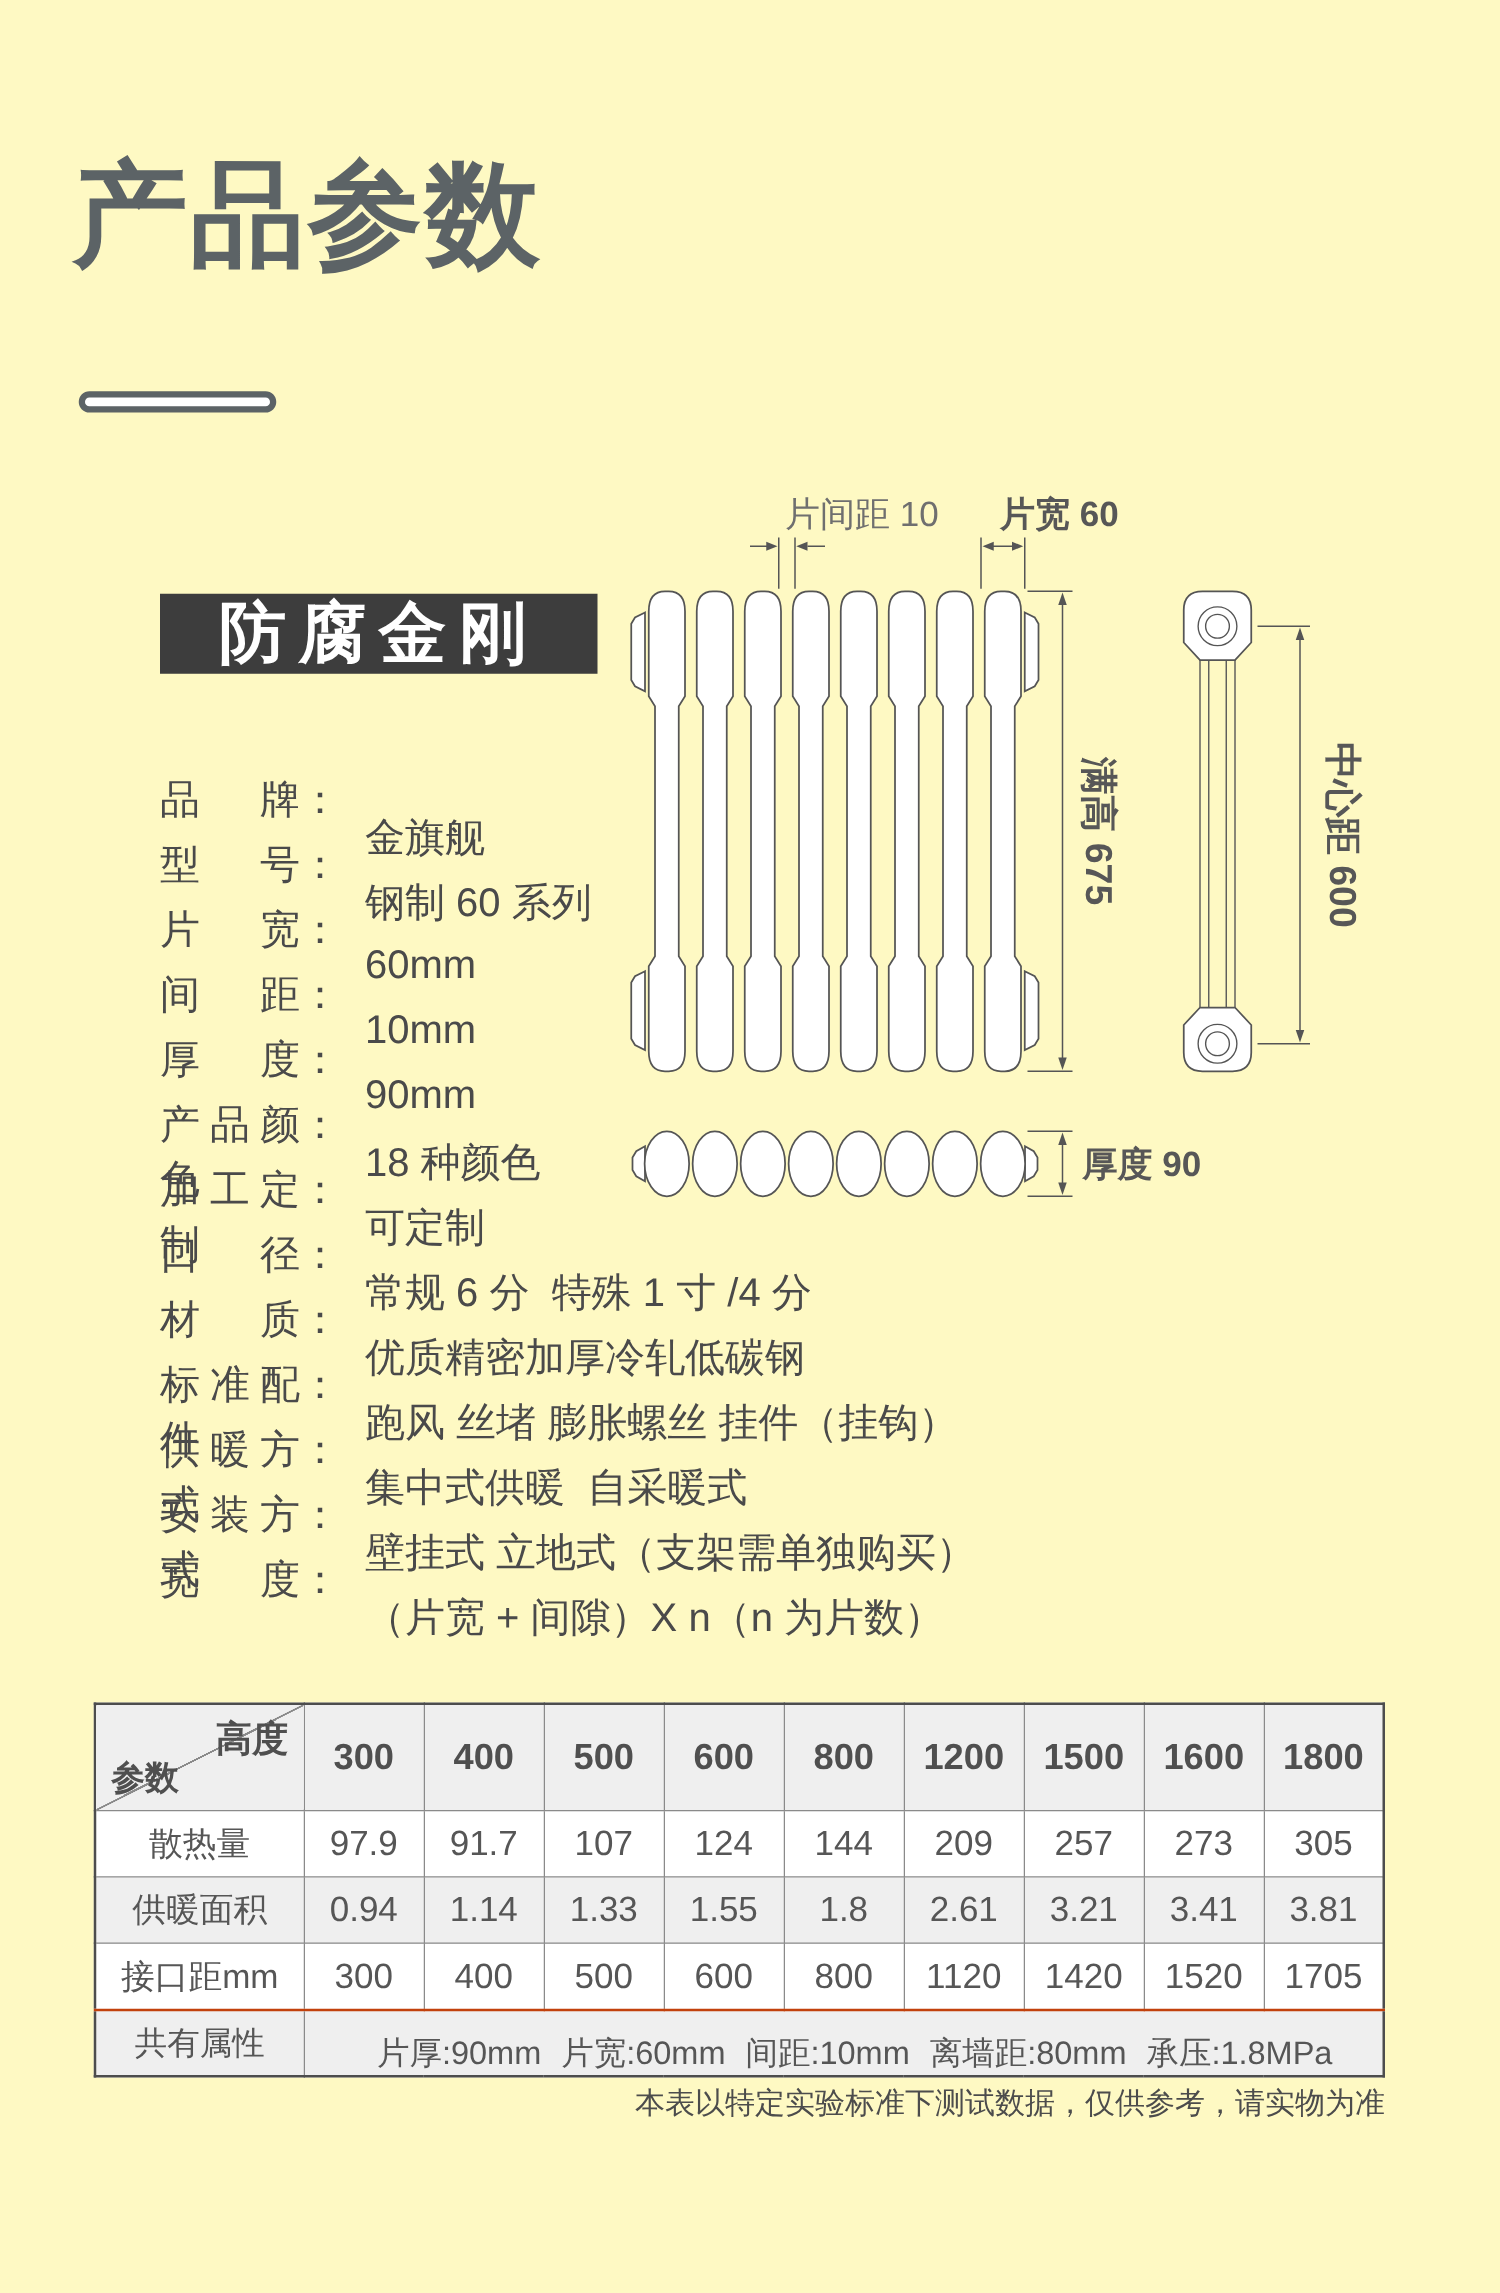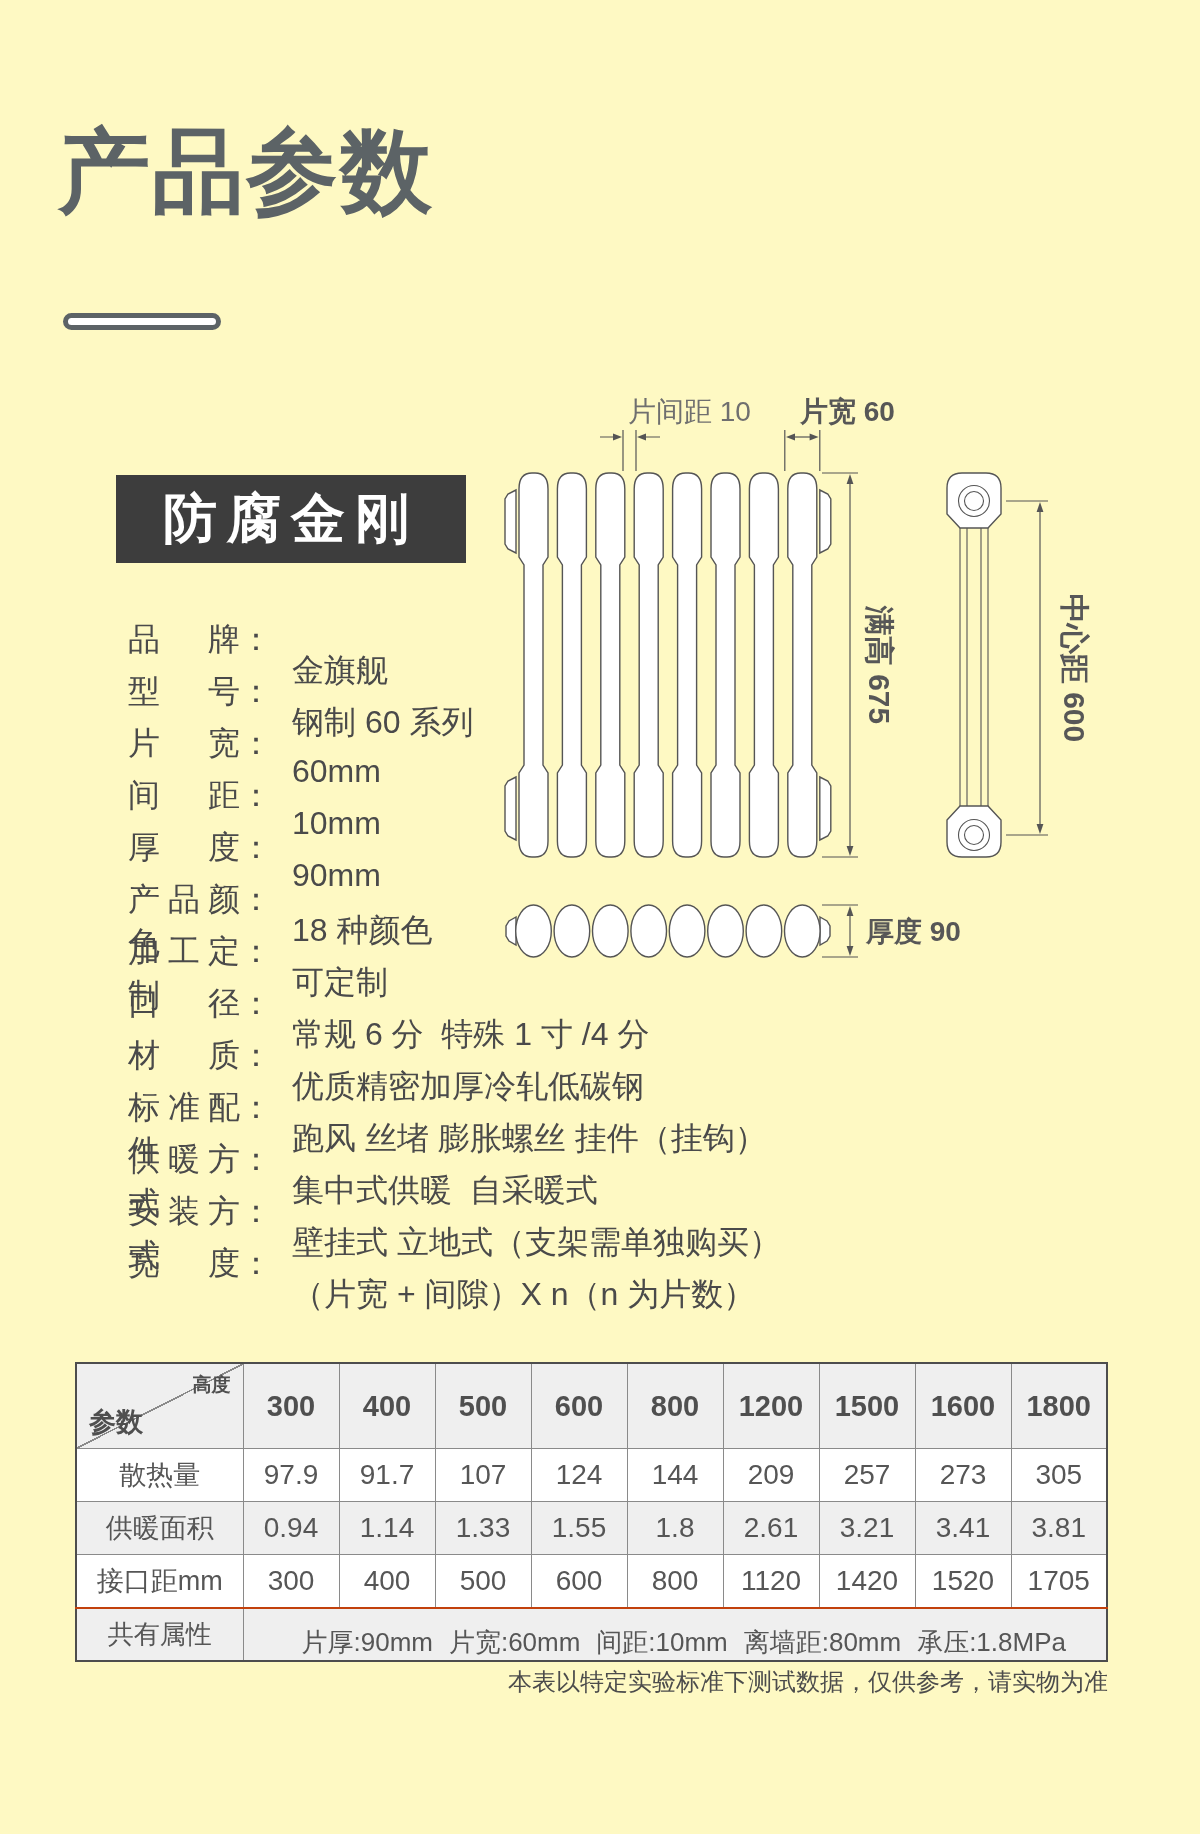--- a/index.html
+++ b/index.html
@@ -5,21 +5,21 @@
   html,body{margin:0;padding:0;background:#ffffff;}
   .page{position:relative;width:1200px;height:1834px;background:#fef9c3;overflow:hidden;
         font-family:"Liberation Sans","DejaVu Sans",sans-serif;color:#454545;}
 
   .title{position:absolute;left:58px;top:110px;font-size:92px;font-weight:bold;
          color:#5c6366;letter-spacing:2px;}
 
   .divider{position:absolute;left:63px;top:313px;width:148px;height:7px;
            border:5px solid #5c6366;border-radius:10px;background:#fff;}
 
-  .badge{position:absolute;left:116px;top:475px;width:350px;height:88px;background:#3d3d3d;
+  .badge{position:absolute;left:128px;top:475px;width:350px;height:64px;background:#3d3d3d;
          color:#ffffff;font-size:54px;font-weight:bold;display:flex;align-items:center;
          justify-content:center;letter-spacing:10px;}
 
   .specs{position:absolute;left:128px;top:618px;}
   .spec-row{height:52px;display:flex;font-size:32px;color:#4a4a4a;}
   .spec-label{display:inline-block;width:112px;text-align:justify;text-align-last:justify;
               font-weight:500;white-space:normal;}
   .spec-colon{font-weight:500;}
   .spec-value{margin-left:20px;white-space:pre;margin-top:31px;}
 
@@ -36,21 +36,21 @@
         table-layout:fixed;font-size:28px;color:#565656;background:#fff;border:2px solid #4d4d4d;}
   .spec-table td{border:1px solid #8a8a8a;text-align:center;vertical-align:middle;padding:0;}
   .spec-table col.c0{width:167px;}
   .head td{height:84px;background:#efefef;font-weight:bold;font-size:29px;color:#4f4f4f;}
   td.corner{position:relative;
     background-color:#efefef;
     background-image:linear-gradient(to bottom right,
       rgba(0,0,0,0) calc(50% - 0.8px),
       #8a8a8a calc(50% - 0.8px), #8a8a8a calc(50% + 0.8px),
       rgba(0,0,0,0) calc(50% + 0.8px));}
-  .corner .t{position:absolute;top:8px;right:12px;font-size:19px;}
+  .corner .t{position:absolute;top:8px;right:12px;font-size:29px;}
   .corner .b{position:absolute;bottom:8px;left:12px;font-size:27px;}
   .row td{height:52px;font-weight:normal;}
   .row td.rowlabel{font-size:27px;}
   .row.gray td{background:#efefef;}
   .bold{font-weight:bold;margin-top:44px;}
   .common td{background:#efefef;border-top:2px solid #c2410c;height:44px;font-size:26px;}
   .common-items{display:flex;justify-content:space-between;padding:0 40px 0 58px;margin-top:16px;}
   .note{position:absolute;left:75px;top:1666px;width:1033px;text-align:right;
         font-size:24px;color:#4c4c4c;}
 </style>

